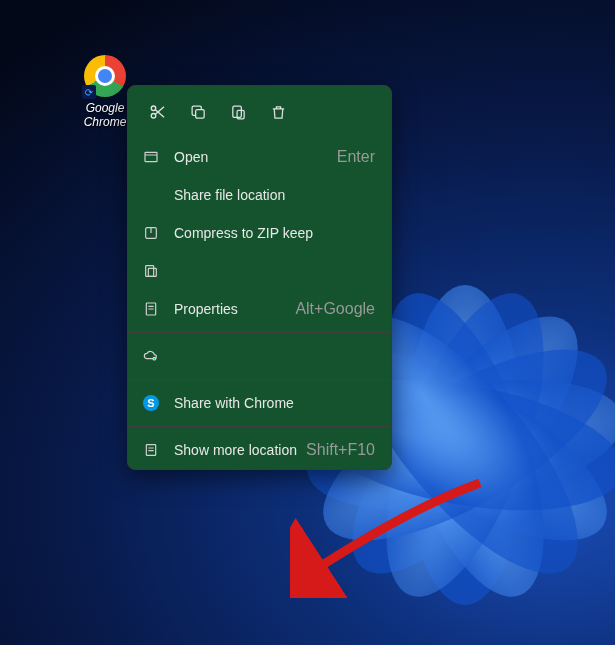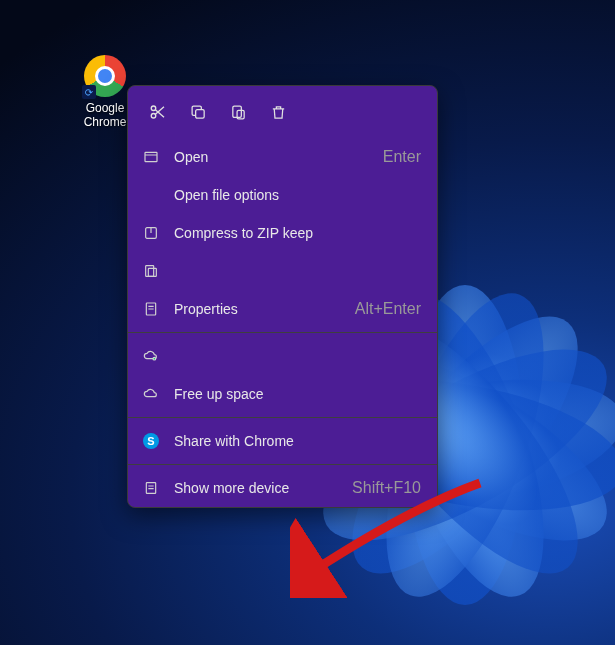--- a/index.html
+++ b/index.html
@@ -45,26 +45,27 @@
     }
     .shortcut-arrow {
       position: absolute; bottom: -2px; left: -2px;
       width: 14px; height: 14px; background: #0a1a4a;
       border-radius: 2px; display:flex; align-items:center; justify-content:center;
       color:#4da3ff; font-size:10px;
     }
     .desktop-icon-label {
       font-size: 12px; line-height: 14px;
       text-shadow: 1px 1px 2px rgba(0,0,0,0.8);
+      font-style: italic;
     }
     .context-menu {
       position: absolute;
       left: 127px; top: 85px;
-      width: 311px;
-      background: #4c1d95;
+      width: 265px;
+      background: #14532d;
       border: 1px solid #3a3a3a;
       border-radius: 8px;
       box-shadow: 0 8px 24px rgba(0,0,0,0.5);
       overflow: hidden;
     }
     .icon-row {
       display: flex; gap: 8px; padding: 10px 12px 10px 14px;
     }
     .icon-btn {
       width: 32px; height: 32px; display:flex; align-items:center; justify-content:center;
@@ -167,21 +168,21 @@
           <line x1="3" y1="9" x2="21" y2="9"></line>
         </svg>
       </span>
     <span class="menu-label">Open</span>
     <span class="menu-shortcut">Enter</span>
   </div>
 
 
   <div class="menu-item">
     <span class="menu-icon"></span>
-    <span class="menu-label">Open file options</span>
+    <span class="menu-label">Share file location</span>
   </div>
 
 
   <div class="menu-item">
     <span class="menu-icon">
         <svg width="16" height="16" viewBox="0 0 24 24" fill="none" stroke="currentColor" stroke-width="1.8">
           <rect x="4" y="4" width="16" height="16" rx="2"></rect>
           <line x1="12" y1="4" x2="12" y2="12"></line>
         </svg>
       </span>
@@ -199,63 +200,55 @@
 
   <div class="menu-item">
     <span class="menu-icon">
         <svg width="16" height="16" viewBox="0 0 24 24" fill="none" stroke="currentColor" stroke-width="1.8">
           <rect x="5" y="3" width="14" height="18" rx="1"></rect>
           <line x1="8" y1="8" x2="16" y2="8"></line>
           <line x1="8" y1="12" x2="16" y2="12"></line>
         </svg>
       </span>
     <span class="menu-label">Properties</span>
-    <span class="menu-shortcut">Alt+Enter</span>
+    <span class="menu-shortcut">Alt+Google</span>
   </div>
 
   <div class="separator"></div>
 
   <div class="menu-item">
     <span class="menu-icon">
         <svg width="16" height="16" viewBox="0 0 24 24" fill="none" stroke="currentColor" stroke-width="1.8">
           <path d="M6 16a4 4 0 010-8 6 6 0 0111 2 3 3 0 010 6H6z"></path>
           <circle cx="17" cy="16" r="2" fill="#0c7"></circle>
         </svg>
       </span>
   </div>
 
-  <div class="menu-item">
-    <span class="menu-icon">
-        <svg width="16" height="16" viewBox="0 0 24 24" fill="none" stroke="currentColor" stroke-width="1.8">
-          <path d="M6 16a4 4 0 010-8 6 6 0 0111 2 3 3 0 010 6H6z"></path>
-        </svg>
-      </span>
-    <span class="menu-label">Free up space</span>
-  </div>
 
   <div class="separator"></div>
 
   <div class="menu-item">
     <span class="menu-icon">
         <span class="skype-badge">S</span>
       </span>
     <span class="menu-label">Share with Chrome</span>
   </div>
 
   <div class="separator"></div>
 
   <div class="menu-item">
     <span class="menu-icon">
         <svg width="16" height="16" viewBox="0 0 24 24" fill="none" stroke="currentColor" stroke-width="1.8">
           <rect x="5" y="4" width="14" height="16" rx="1"></rect>
           <line x1="8" y1="9" x2="16" y2="9"></line>
           <line x1="8" y1="13" x2="16" y2="13"></line>
         </svg>
       </span>
-    <span class="menu-label">Show more device</span>
+    <span class="menu-label">Show more location</span>
     <span class="menu-shortcut">Shift+F10</span>
   </div>
 </div>
 
 <svg class="arrow-annotation" width="200" height="120">
   <defs>
     <marker id="arrowhead" markerWidth="12" markerHeight="12" refX="2" refY="6" orient="auto">
       <polygon points="0 0, 12 6, 0 12" fill="#d61a1a"></polygon>
     </marker>
   </defs>

